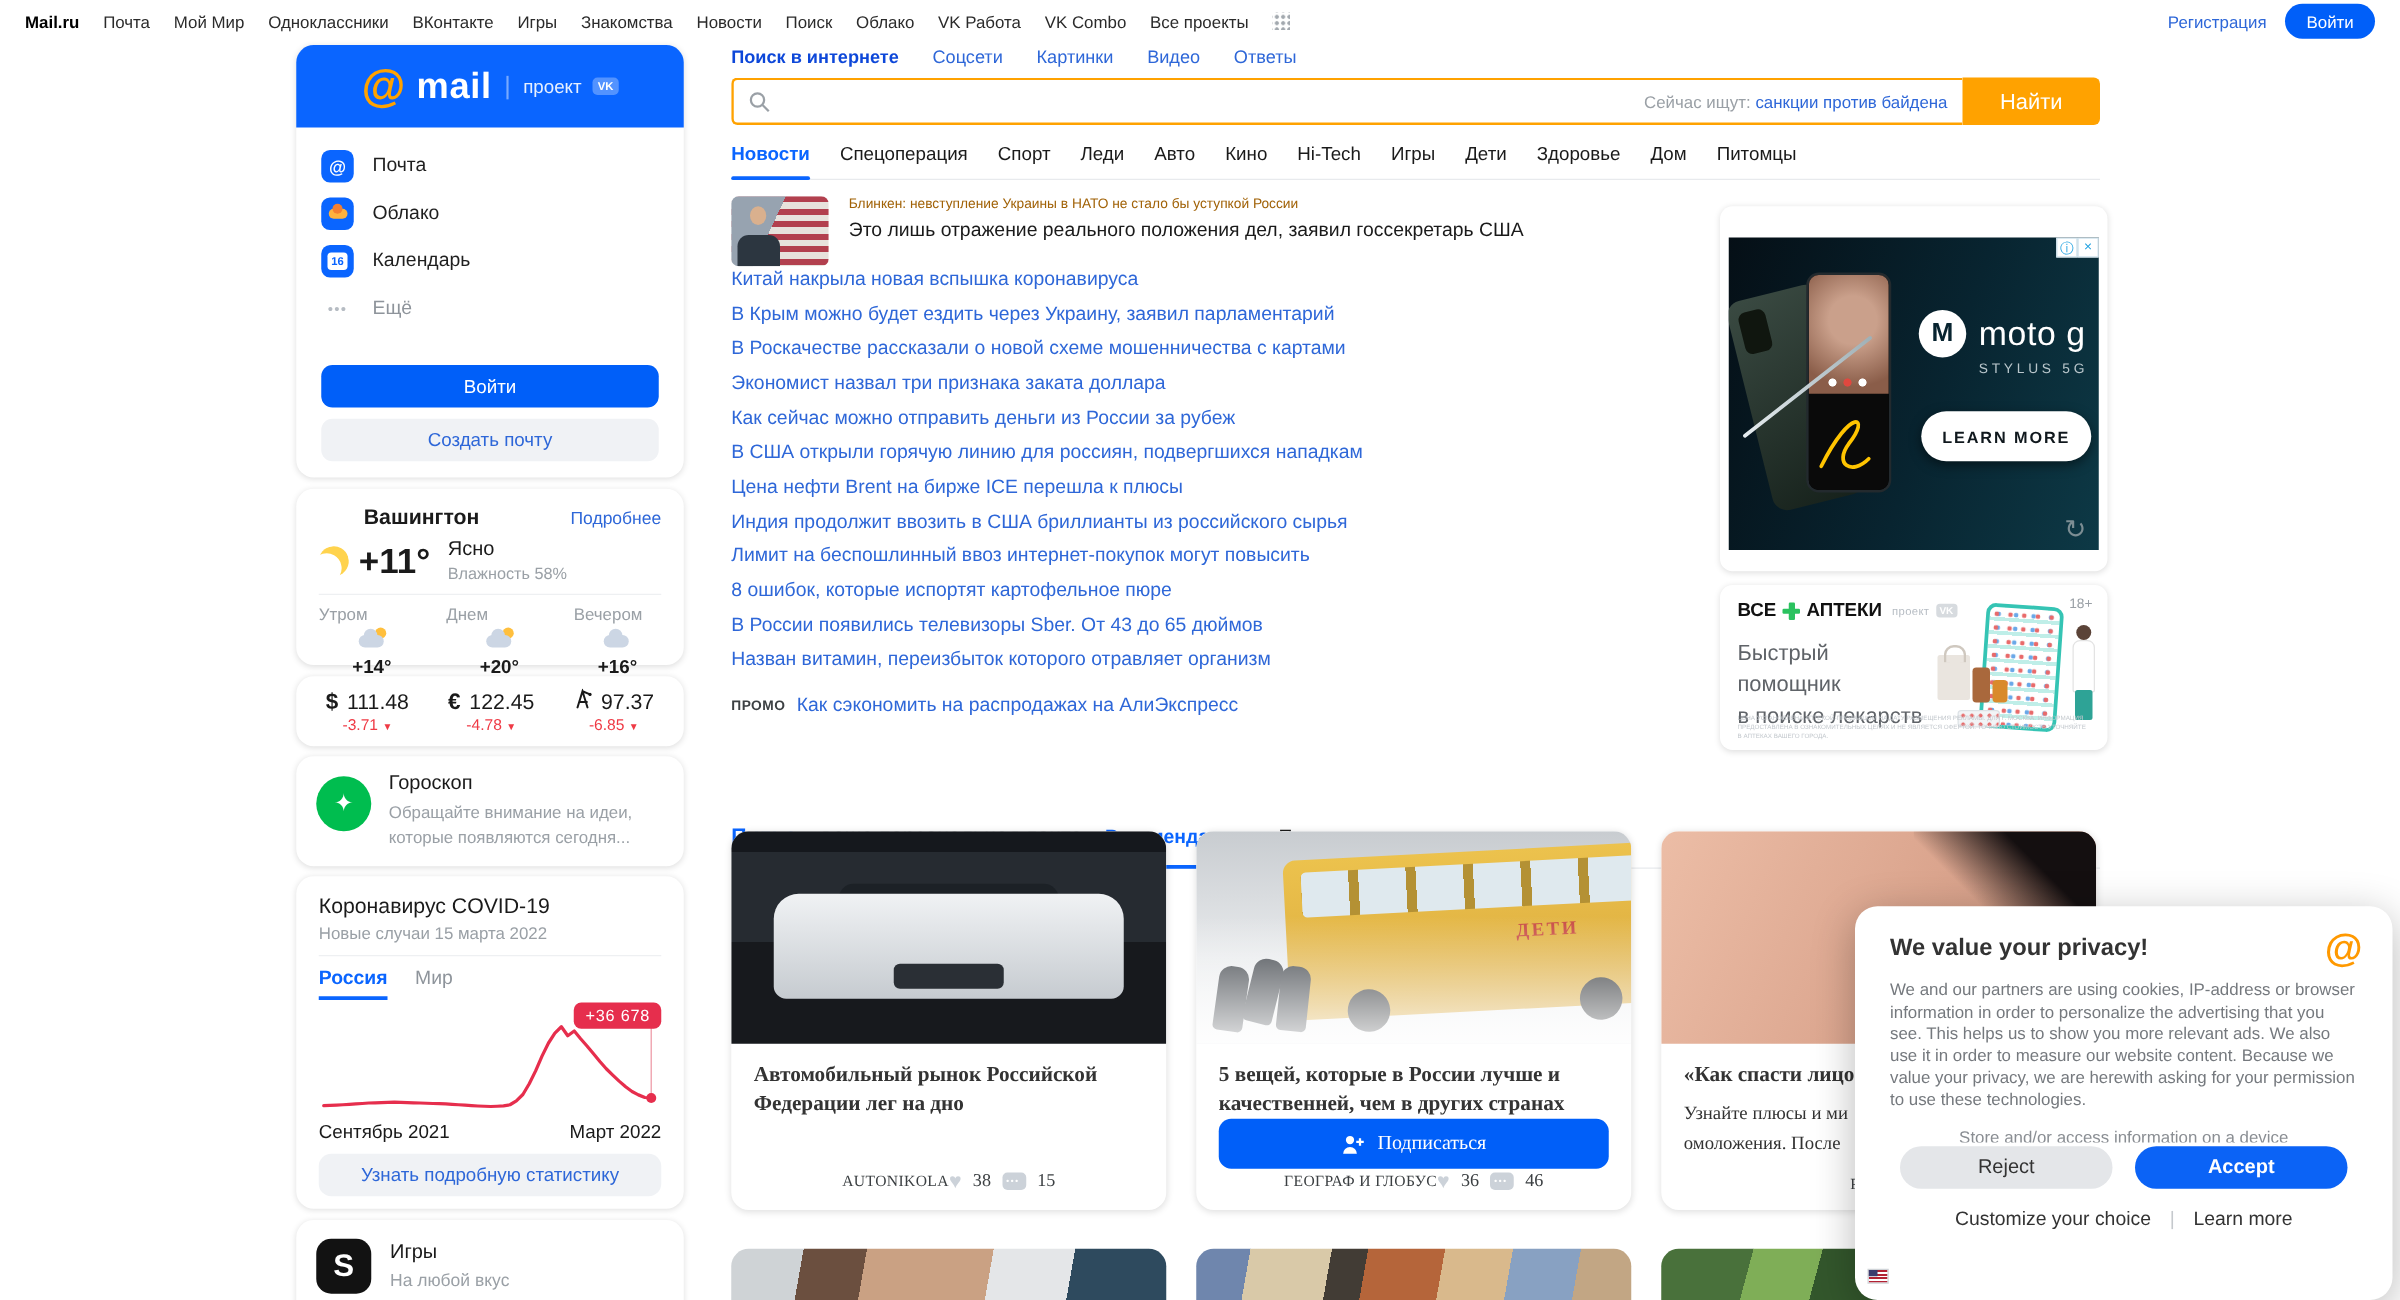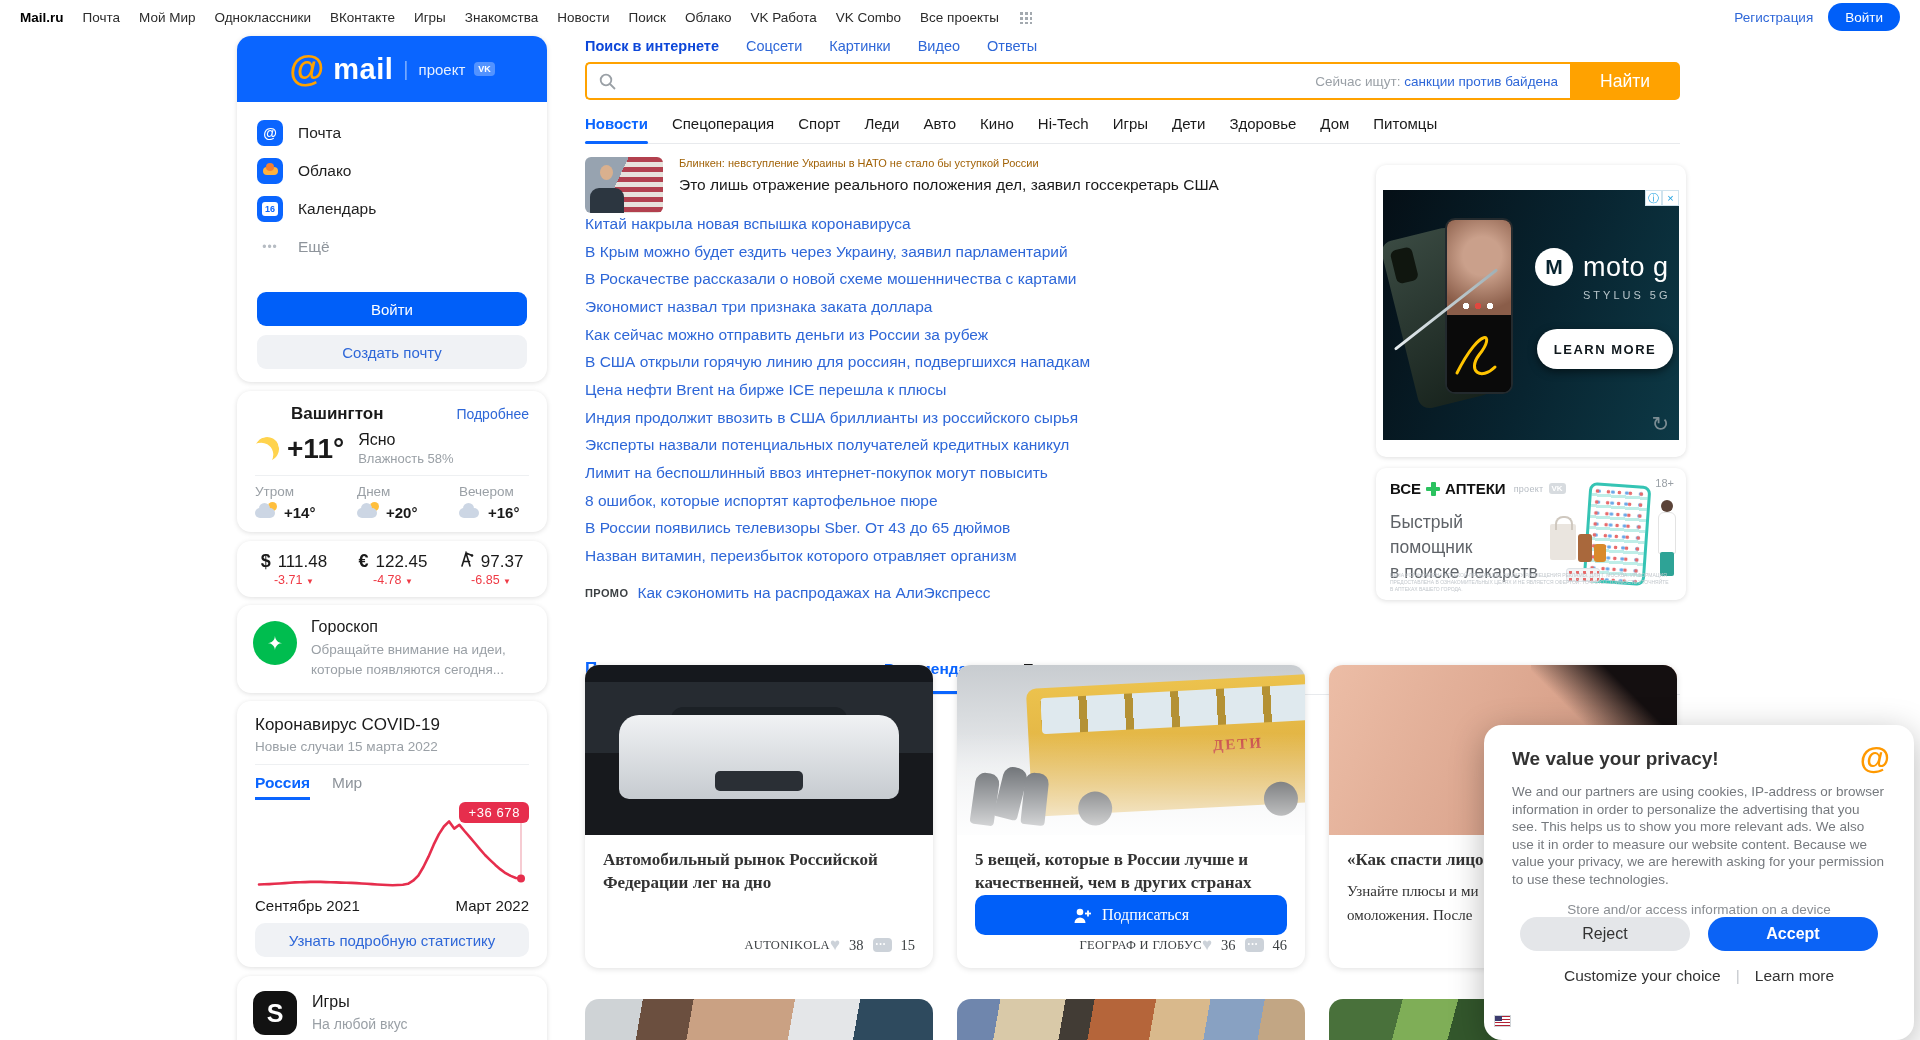--- a/index.html
+++ b/index.html
@@ -50,21 +50,21 @@
   .moon{width:24px;height:24px;border-radius:50%;box-shadow:inset -7px 4px 0 0 #ffd34d;transform:rotate(-15deg);flex:0 0 auto;}
   .wx-temp{font-size:28px;font-weight:bold;margin-left:8px;}
   .wx-side{margin-left:14px;}
   .wx-cond{font-size:16px;}
   .wx-hum{font-size:13px;color:#9aa0a6;margin-top:2px;}
   .wx-div{border-top:1px solid #eef0f2;margin-top:9px;}
   .wx-times{display:flex;justify-content:space-between;margin-top:8px;}
   .wcol{width:85px;}
   .wcol:last-child{width:70px;}
   .wlabel{font-size:13.5px;color:#9aa0a6;}
-  .wrow{display:flex;gap:7px;margin-top:5px;font-size:15px;font-weight:bold;}
+  .wrow{display:flex;align-items:center;gap:7px;margin-top:5px;font-size:15px;font-weight:bold;flex-direction:column;}
   .cl-wrap{position:relative;width:22px;height:14px;flex:0 0 auto;}
   .sunball{position:absolute;right:0;top:-2px;width:9px;height:9px;border-radius:50%;background:#ffbf3d;}
   .cloud{position:absolute;left:0;bottom:0;width:20px;height:10px;background:#ccd6e4;border-radius:8px;}
   .cloud::before{content:"";position:absolute;left:4px;top:-5px;width:11px;height:11px;border-radius:50%;background:#ccd6e4;}
 
   .rates{top:505px;height:56px;display:flex;align-items:center;justify-content:space-around;padding:0 8px;}
   .rate{text-align:center;}
   .rate-top{display:flex;align-items:baseline;gap:7px;font-size:17px;}
   .rate-sym{font-weight:bold;font-size:18px;}
   .rate-chg{color:#ef3a45;font-size:12.5px;margin-top:1px;}
@@ -129,21 +129,21 @@
   .pt{color:#1a1a1a;}
   .pt-active{color:#0a65ff;font-weight:bold;position:relative;}
   .pt-active::after{content:"";position:absolute;left:0;right:0;bottom:-16px;height:3px;background:#0a65ff;border-radius:2px;}
 
   .cards{position:absolute;top:629px;left:0;display:flex;gap:24px;font-family:Liberation Serif, serif;}
   .pcard{width:348px;height:303px;background:#fff;border-radius:14px;box-shadow:0 1px 6px rgba(0,0,0,.13);position:relative;overflow:hidden;}
   .pimg{height:170px;position:relative;overflow:hidden;}
   .pbody{padding:13px 18px 0;}
   .ptitle{font-size:17px;font-weight:bold;color:#333;line-height:23px;}
   .p3desc{font-size:15px;color:#333;line-height:24px;margin-top:8px;}
-  .pfoot{position:absolute;left:18px;right:18px;bottom:13px;display:flex;align-items:center;justify-content:flex-end;}
+  .pfoot{position:absolute;left:18px;right:18px;bottom:13px;display:flex;align-items:center;justify-content:center;}
   .psrc{font-size:12.5px;color:#3c4043;letter-spacing:.3px;}
   .pstats{display:flex;align-items:center;gap:9px;font-size:14.5px;color:#3c4043;}
   .heart{color:#ccd2d9;font-size:17px;}
   .bubble{width:19px;height:14px;background:#ccd2d9;border-radius:4px;position:relative;}
   .bubble::after{content:"•••";position:absolute;top:0px;left:3px;color:#fff;font-size:7.5px;letter-spacing:1px;line-height:13px;}
   .sub-btn{position:absolute;left:18px;right:18px;top:230px;height:40px;background:#005ff9;border:none;border-radius:10px;color:#fff;font-size:16px;display:flex;align-items:center;justify-content:center;gap:10px;font-family:inherit;}
 
   
   .img-car{background:linear-gradient(180deg,#15181d 0 10%,#262b31 10% 52%,#17191d 52% 100%);}
   .car-body{position:absolute;left:34px;right:34px;top:50px;height:84px;background:linear-gradient(180deg,#f0f2f4,#c6cbd0);border-radius:20px 20px 10px 10px;}
@@ -472,23 +472,20 @@
       <li data-interactable="false">
           <a data-interactable="true">В США открыли горячую линию для россиян, подвергшихся нападкам</a>
         </li>
       <li data-interactable="false">
           <a data-interactable="true">Цена нефти Brent на бирже ICE перешла к плюсы</a>
         </li>
       <li data-interactable="false">
           <a data-interactable="true">Индия продолжит ввозить в США бриллианты из российского сырья</a>
         </li>
       <li data-interactable="false">
-          <a data-interactable="true">Эксперты назвали потенциальных получателей кредитных каникул</a>
-        </li>
-      <li data-interactable="false">
           <a data-interactable="true">Лимит на беспошлинный ввоз интернет-покупок могут повысить</a>
         </li>
       <li data-interactable="false">
           <a data-interactable="true">8 ошибок, которые испортят картофельное пюре</a>
         </li>
       <li data-interactable="false">
           <a data-interactable="true">В России появились телевизоры Sber. От 43 до 65 дюймов</a>
         </li>
       <li data-interactable="false">
           <a data-interactable="true">Назван витамин, переизбыток которого отравляет организм</a>

